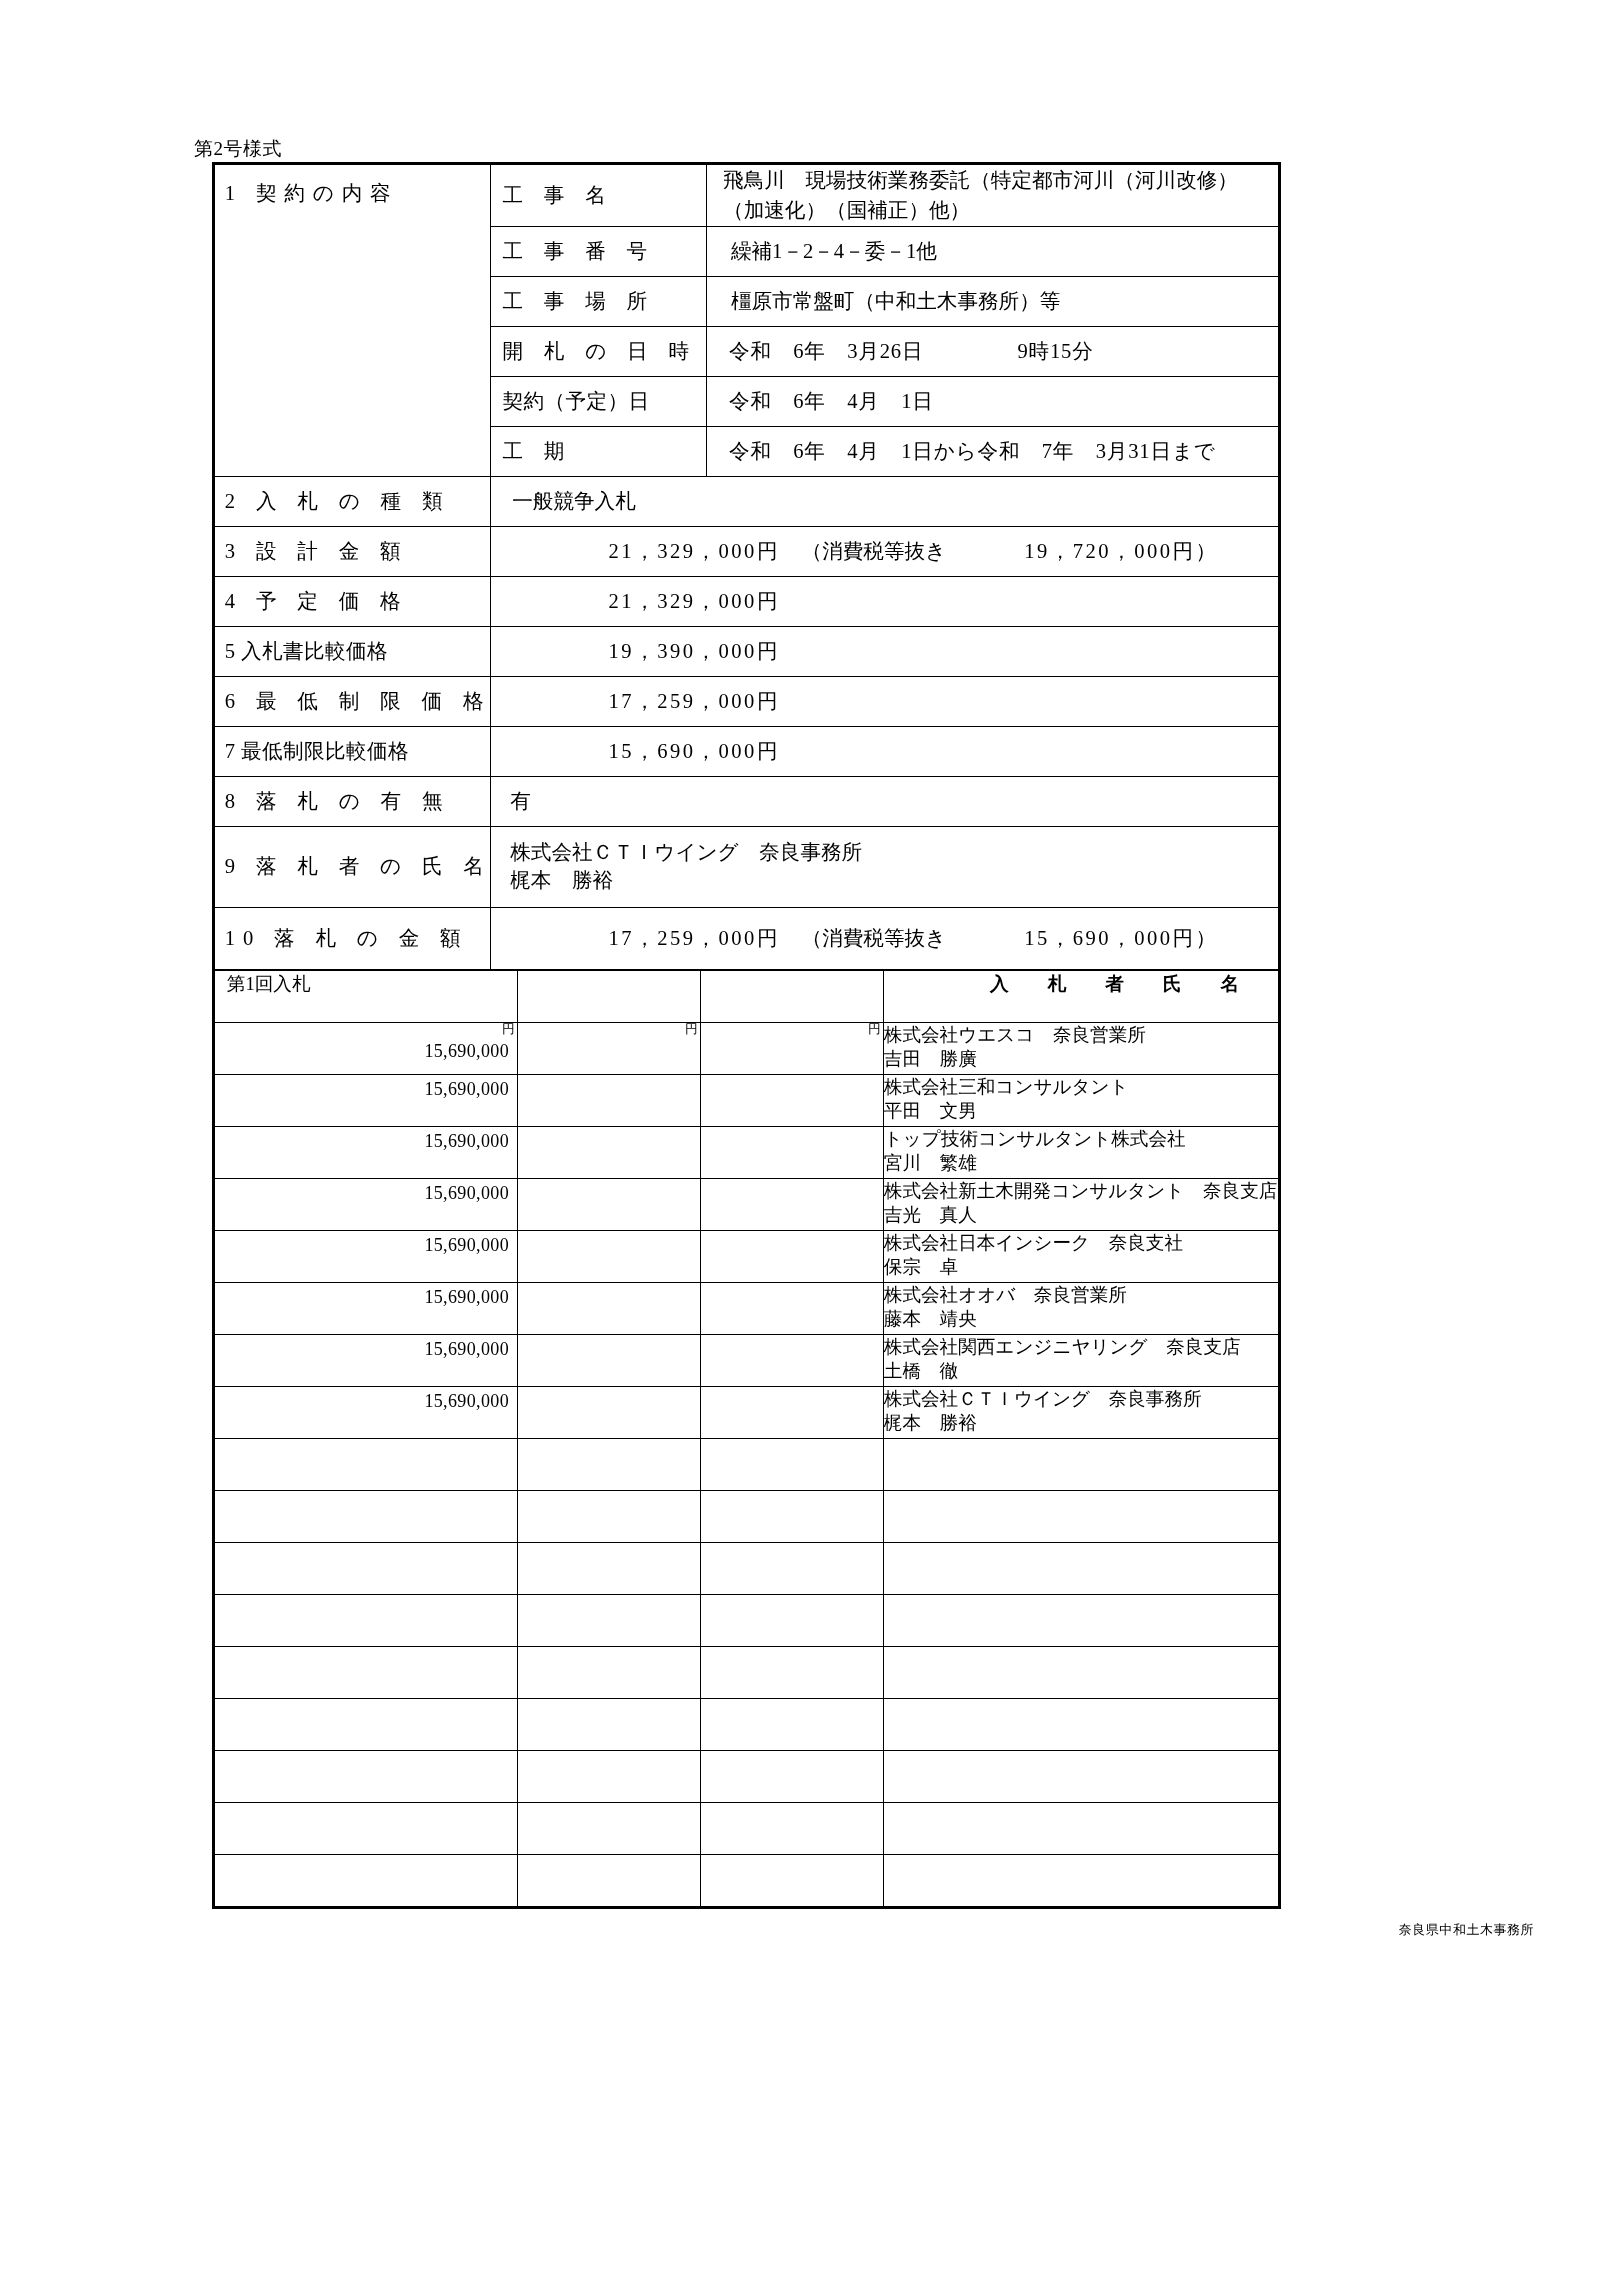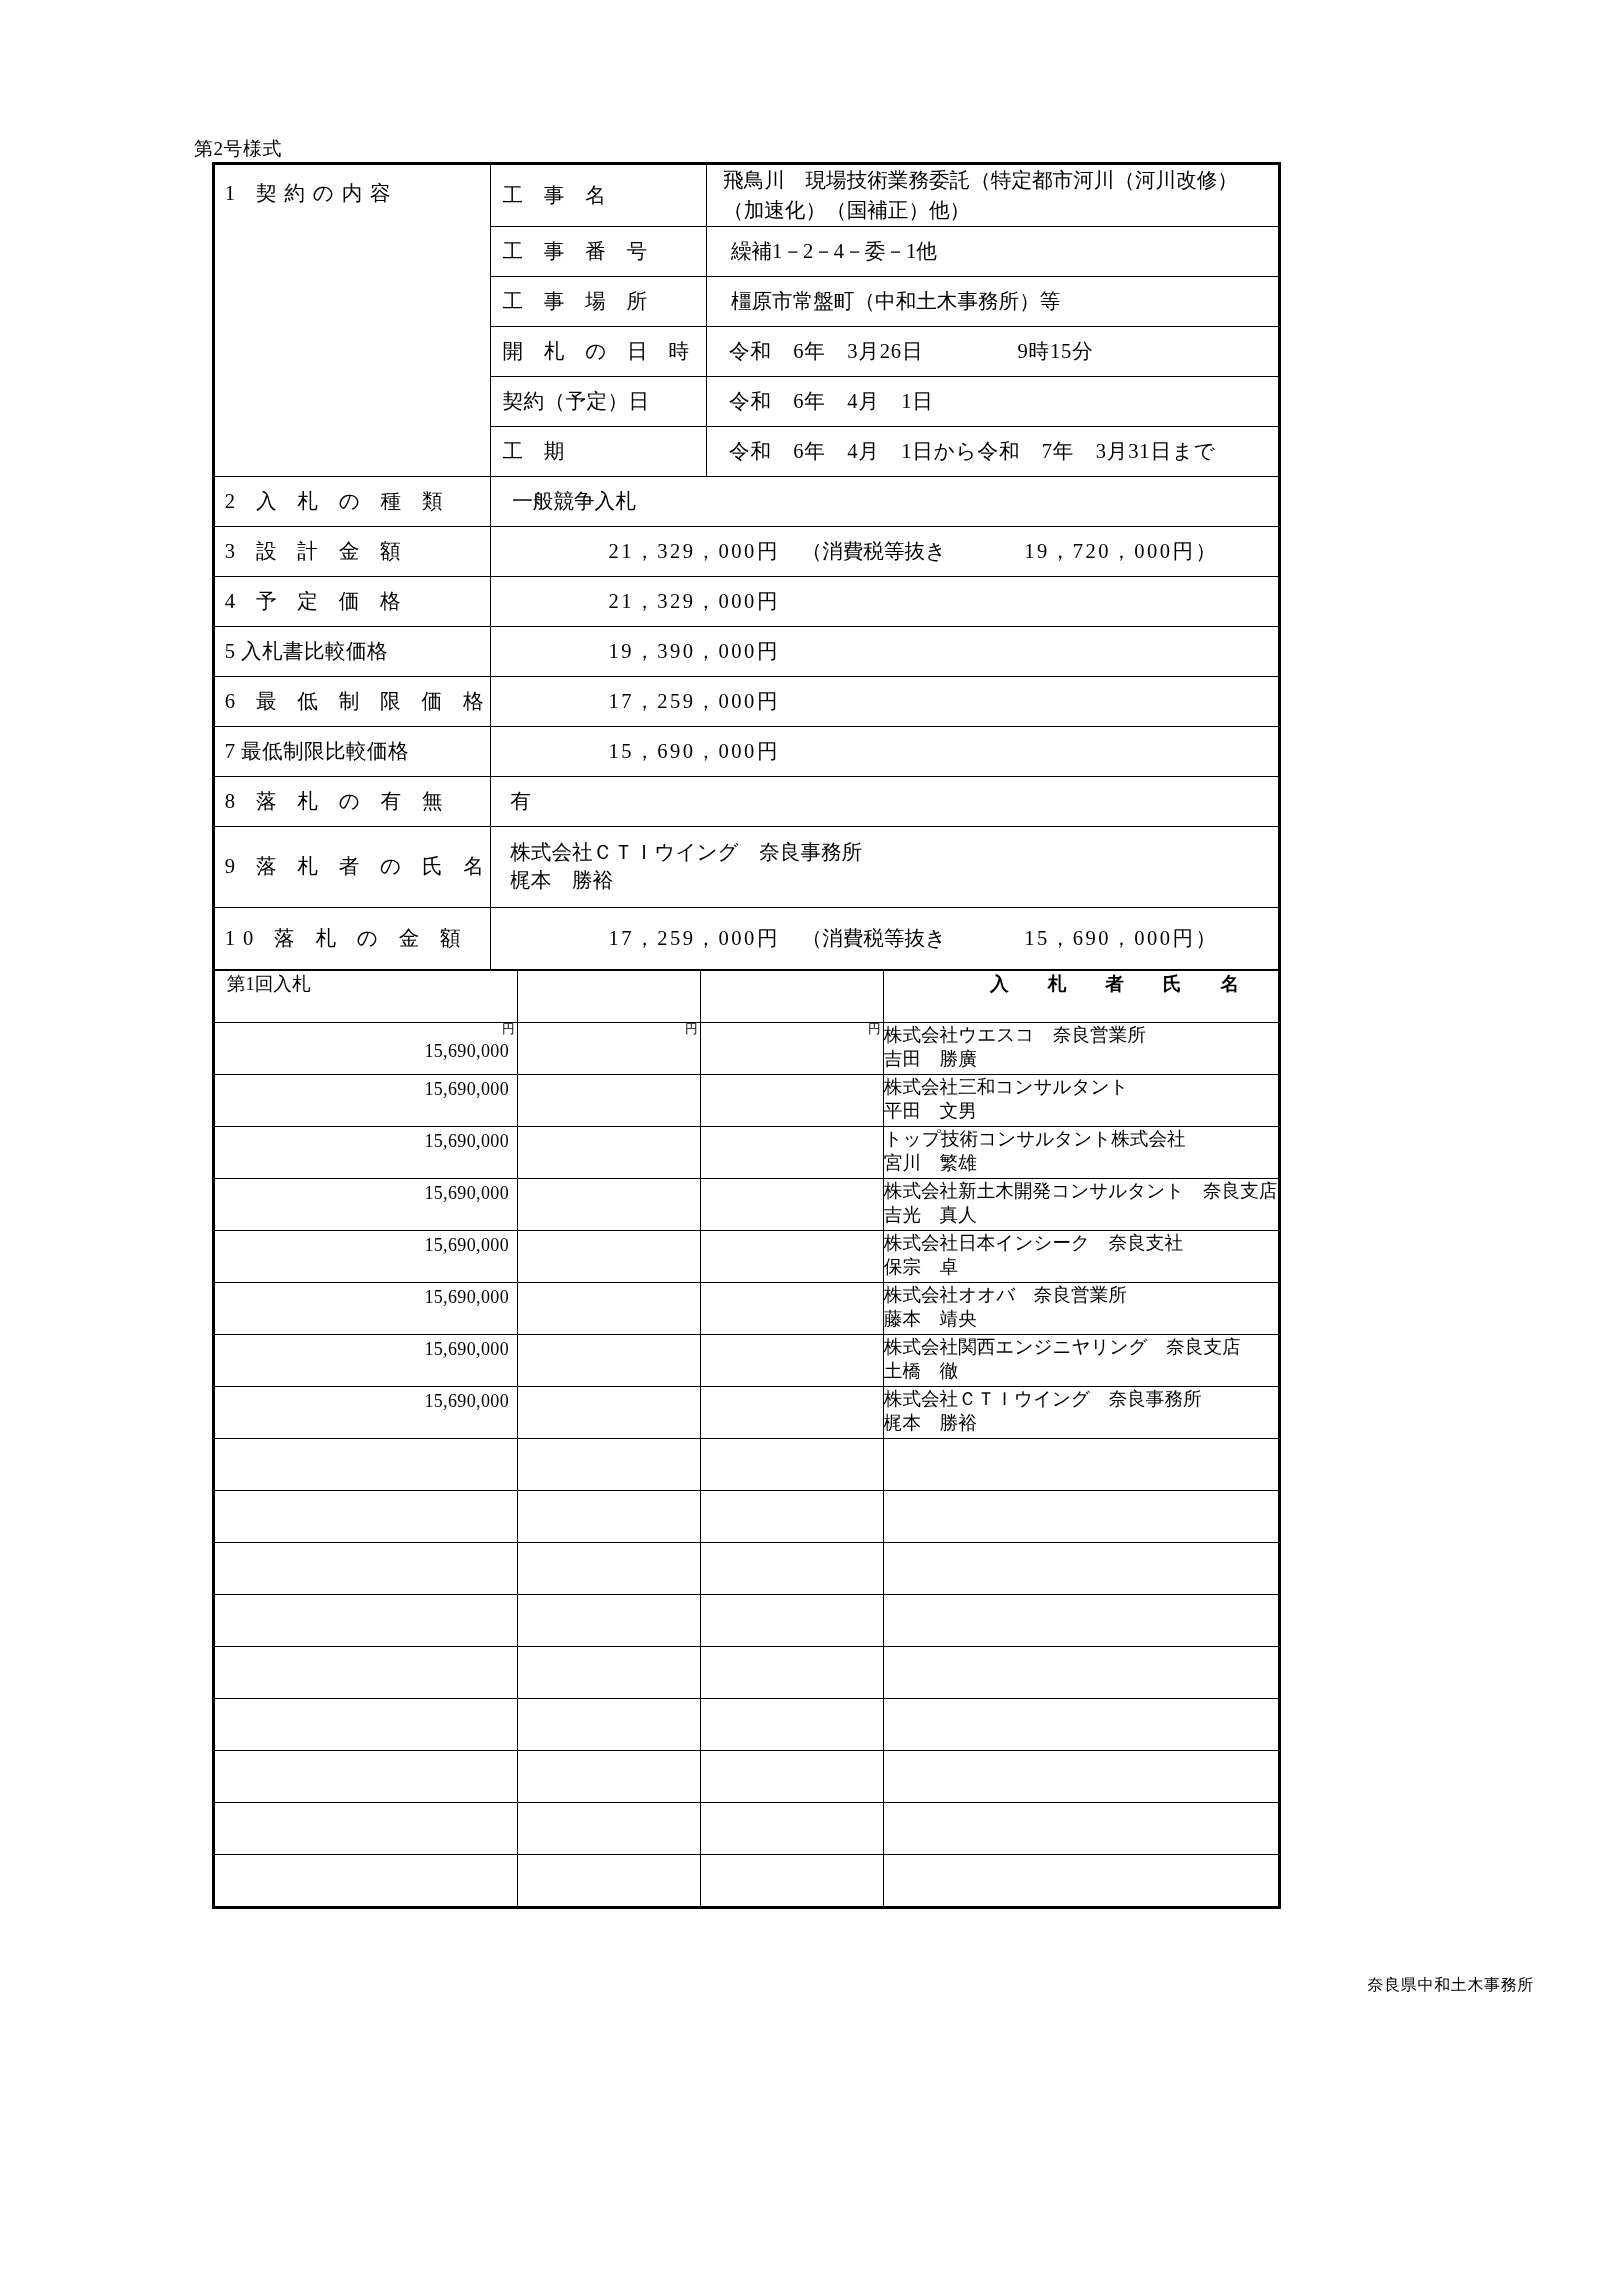--- a/index.html
+++ b/index.html
@@ -184,22 +184,22 @@
   .bidder .co { display: block; }
   .bidder .pn {
     display: block;
     text-align: left;
     padding-right: 110px;
   }
 
   .footer-office {
     position: absolute;
     right: 86px;
-    top: 1975px;
-    font-size: 16px;
+    top: 1921px;
+    font-size: 13px;
     letter-spacing: 0.04em;
     white-space: nowrap;
   }
 </style>
 </head>
 <body>
 
 <div class="page">
 
   <div class="form-no">第2号様式</div>

